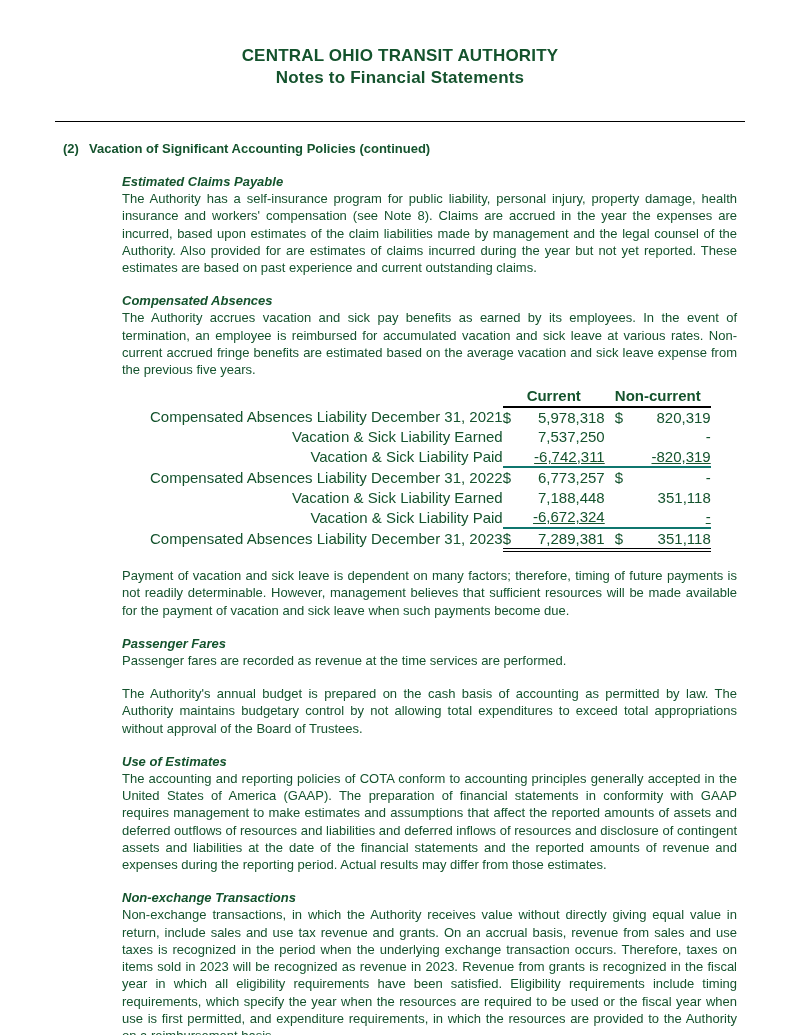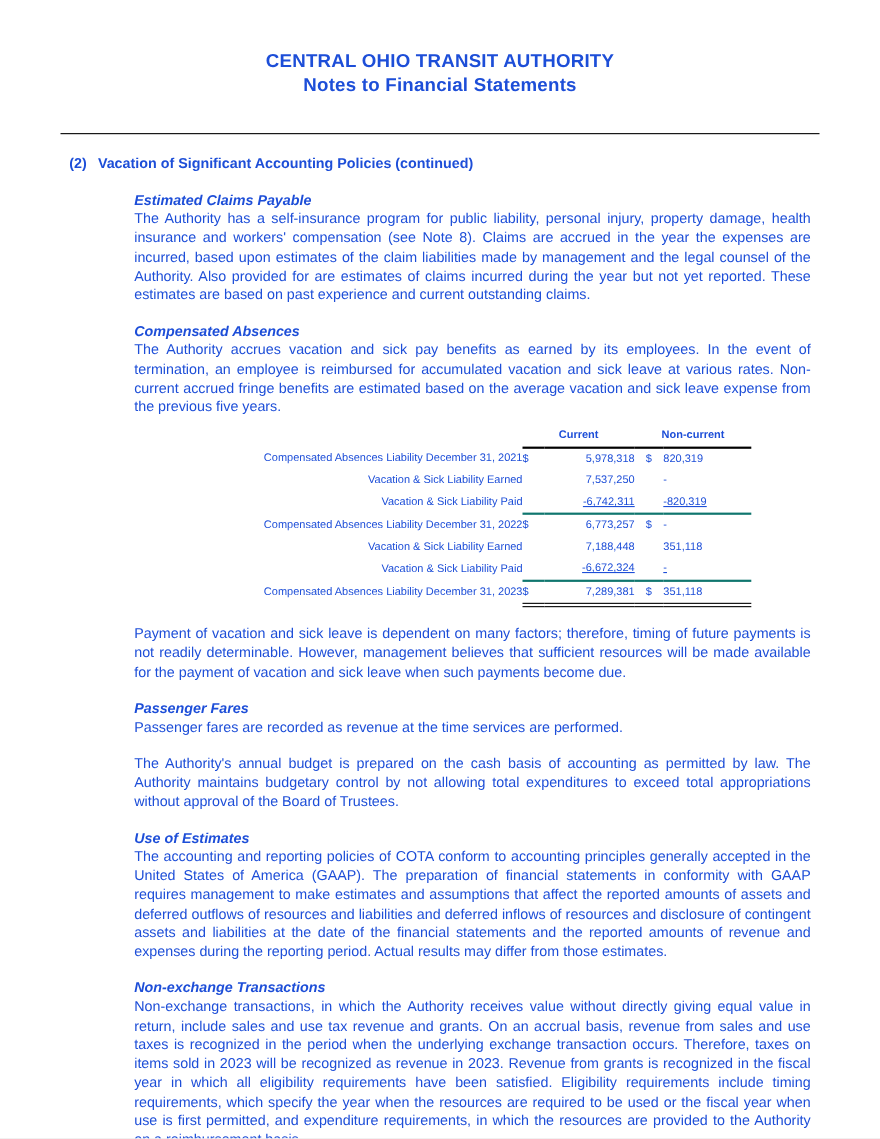--- a/index.html
+++ b/index.html
@@ -2,21 +2,21 @@
 <html><head>
 <meta charset="utf-8">
 <style>
   html, body { margin: 0; padding: 0; background: #e8e8e8; }
   .page {
     position: relative;
     width: 800px;
     height: 1035px;
     margin: 0 auto;
     background: #ffffff;
-    color: #1d4ed8;
+    color: #14532d;
     font-family: "Liberation Sans", sans-serif;
     box-sizing: border-box;
     display: flex;
     flex-direction: column;
     overflow: hidden;
   }
   .doc-header {
     padding-top: 45px;
     text-align: center;
     font-weight: bold;
@@ -49,28 +49,28 @@
     font-size: 13px;
     line-height: 17.2px;
   }
   .content p {
     margin: 0;
     text-align: justify;
   }
   .abs-table {
     border-collapse: collapse;
     margin: 8px 0 15px 28px;
-    font-size: 10px;
+    font-size: 15px;
   }
   .abs-table td, .abs-table th { padding: 0; height: 19.5px; vertical-align: middle; white-space: nowrap; }
   .abs-table .lbl { width: 325px; text-align: right; font-weight: normal; }
   .abs-table .sym { width: 20px; text-align: left; }
   .abs-table .sym2 { width: 26px; text-align: left; padding-left: 10px; box-sizing: border-box; }
   .abs-table .val { width: 82px; text-align: right; }
-  .abs-table .val2 { width: 80px; text-align: left; }
+  .abs-table .val2 { width: 80px; text-align: right; }
   .abs-table th.col-head {
     text-align: center;
     font-weight: bold;
     border-bottom: 2px solid #000;
   }
   .abs-table tr.rule-below td:not(.lbl) { border-bottom: 2px solid #0f766e; text-decoration: underline; }
   .abs-table tr.dbl-below td:not(.lbl) { border-bottom: 4px double #000; }
 </style>
 </head>
 <body>

